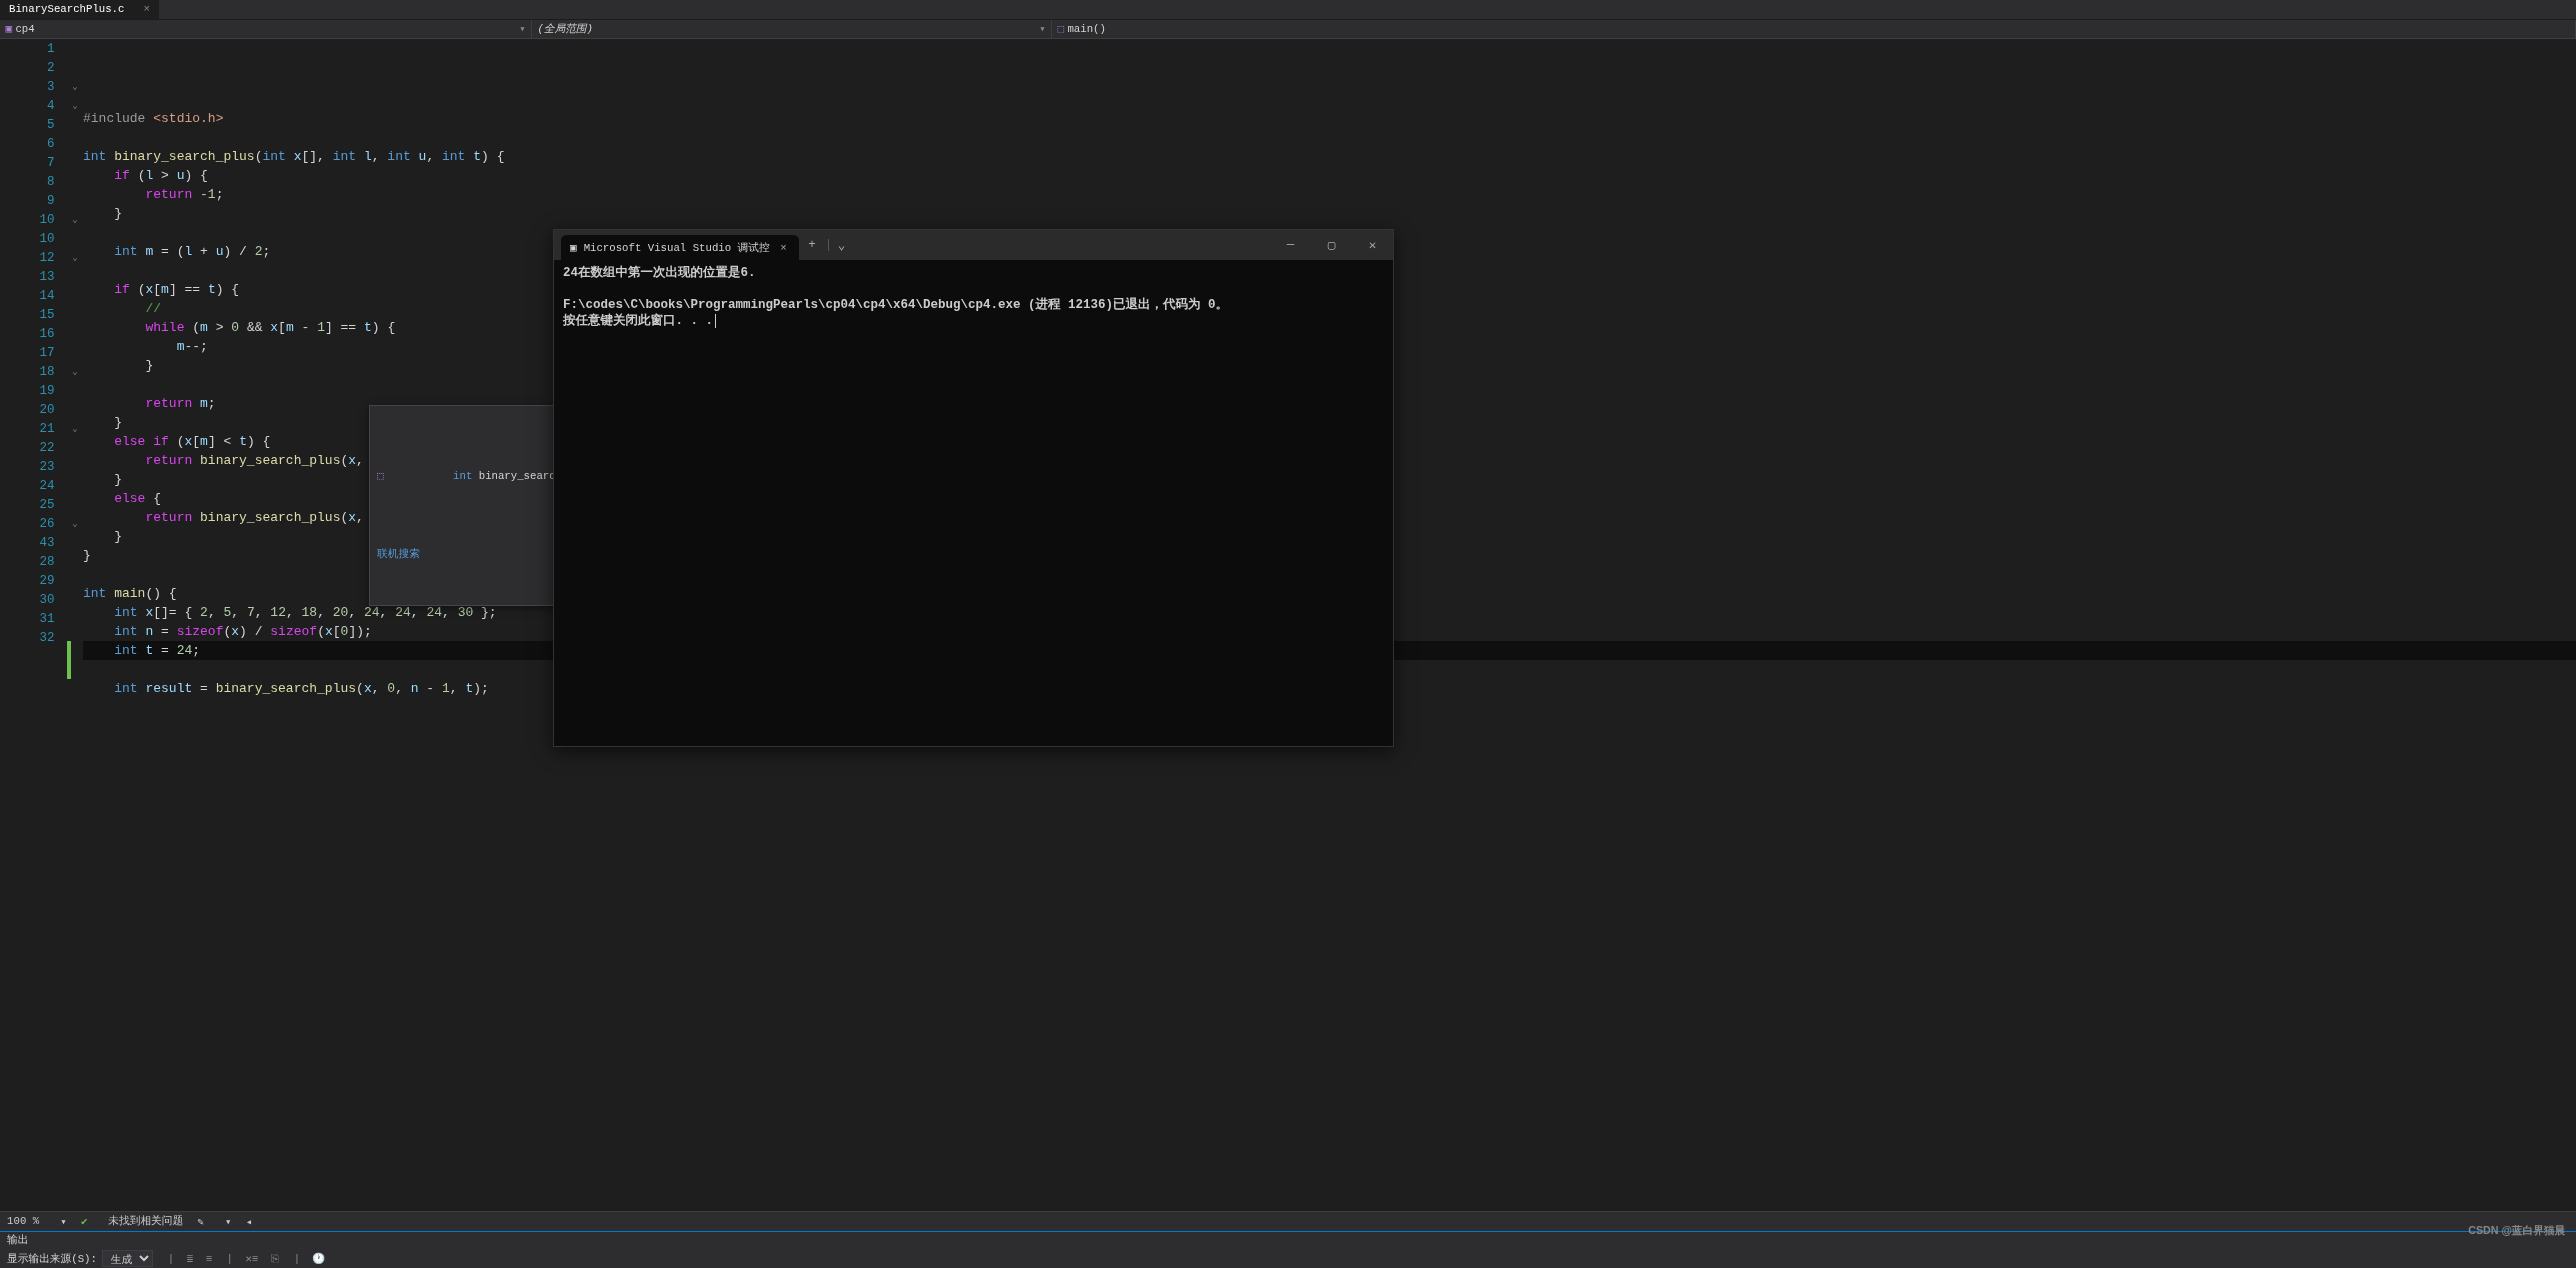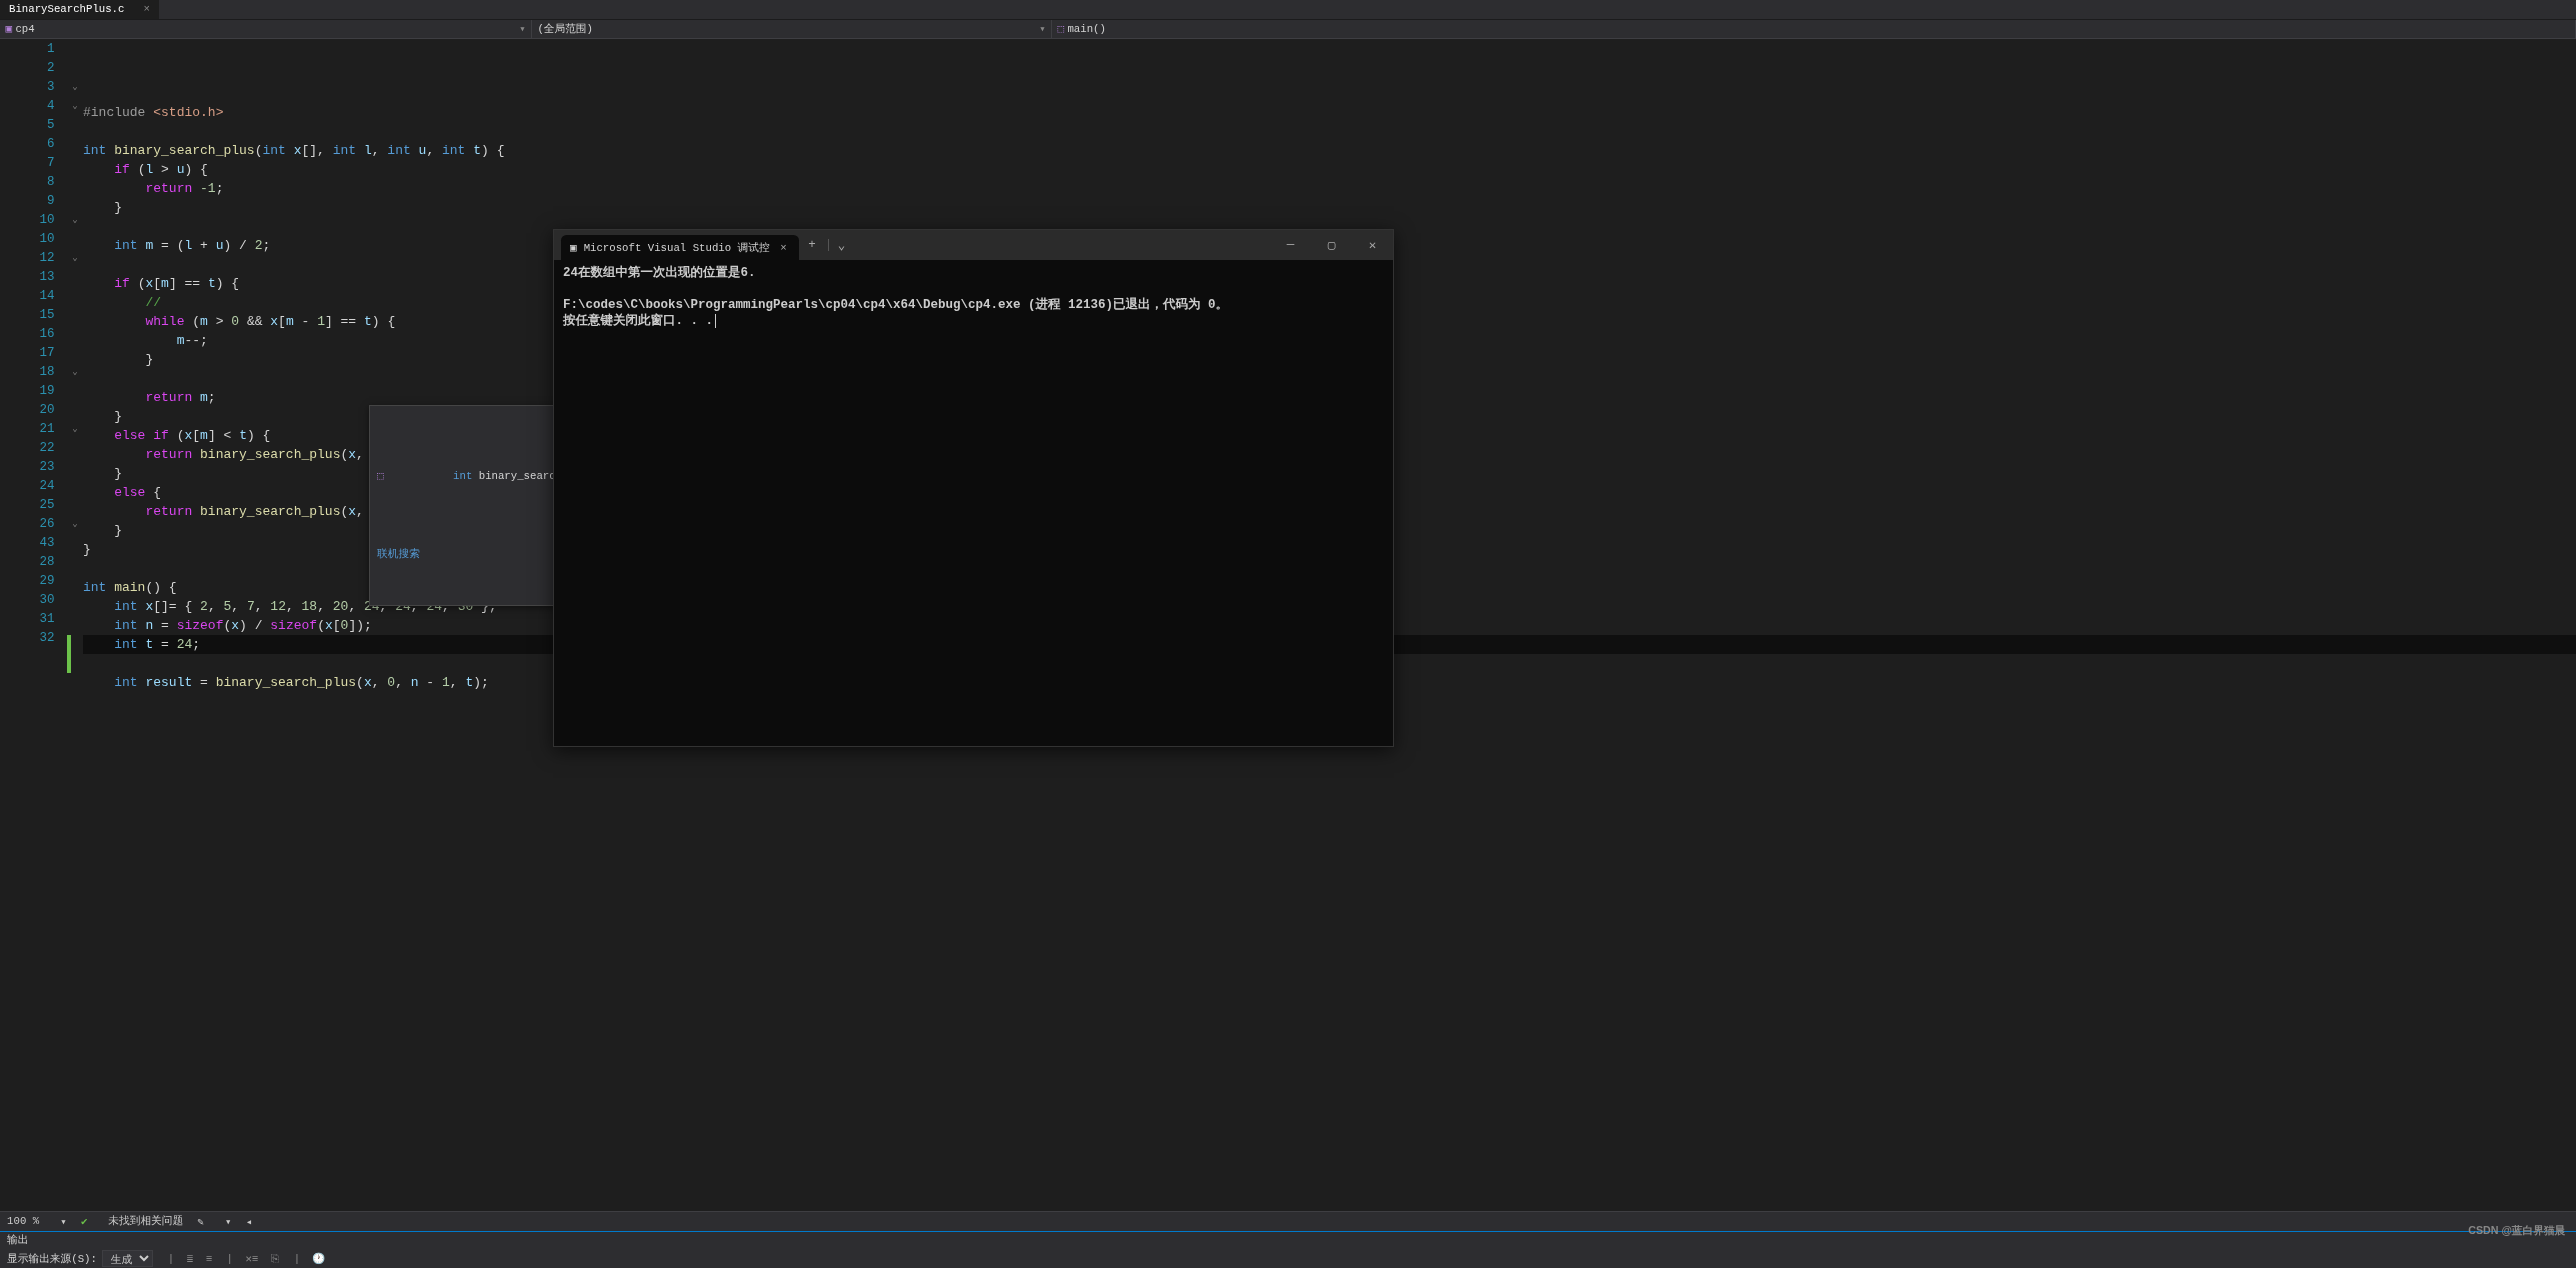--- a/index.html
+++ b/index.html
@@ -41,21 +41,21 @@
 }
 .nav-seg {
   padding: 0 5.4px;
   display: flex;
   align-items: center;
   gap: 3.6px;
   height: 100%;
   border-right: 0.9px solid #3e3e42;
 }
 .nav-seg.left { width: 532px; }
-.nav-seg.mid { width: 520px; }
+.nav-seg.mid { width: 520px; font-style: italic; }
 .nav-seg.right { flex: 1; }
 .nav-icon { color: #b180d7; }
 .nav-drop { color: #888; margin-left: auto; }
 .editor-area {
   display: flex;
   height: calc(100% - 96px);
 }
 .gutter {
   width: 67px;
   background: #1e1e1e;
@@ -74,21 +74,21 @@
   font-size: 9px;
   line-height: 19px;
   padding-top: 0.9px;
 }
 .fold-col .fm { height: 19px; display: flex; align-items: center; justify-content: center; }
 .code {
   flex: 1;
   background: #1e1e1e;
   font-size: 13px;
   line-height: 19px;
-  padding-top: 7px;
+  padding-top: 13px;
   position: relative;
   white-space: pre;
 }
 .code-line { height: 19px; position: relative; }
 .code-line.current { background: #0f0f0f; }
 .change-mark {
   position: absolute;
   left: -16px;
   width: 3.6px;
   height: 100%;

